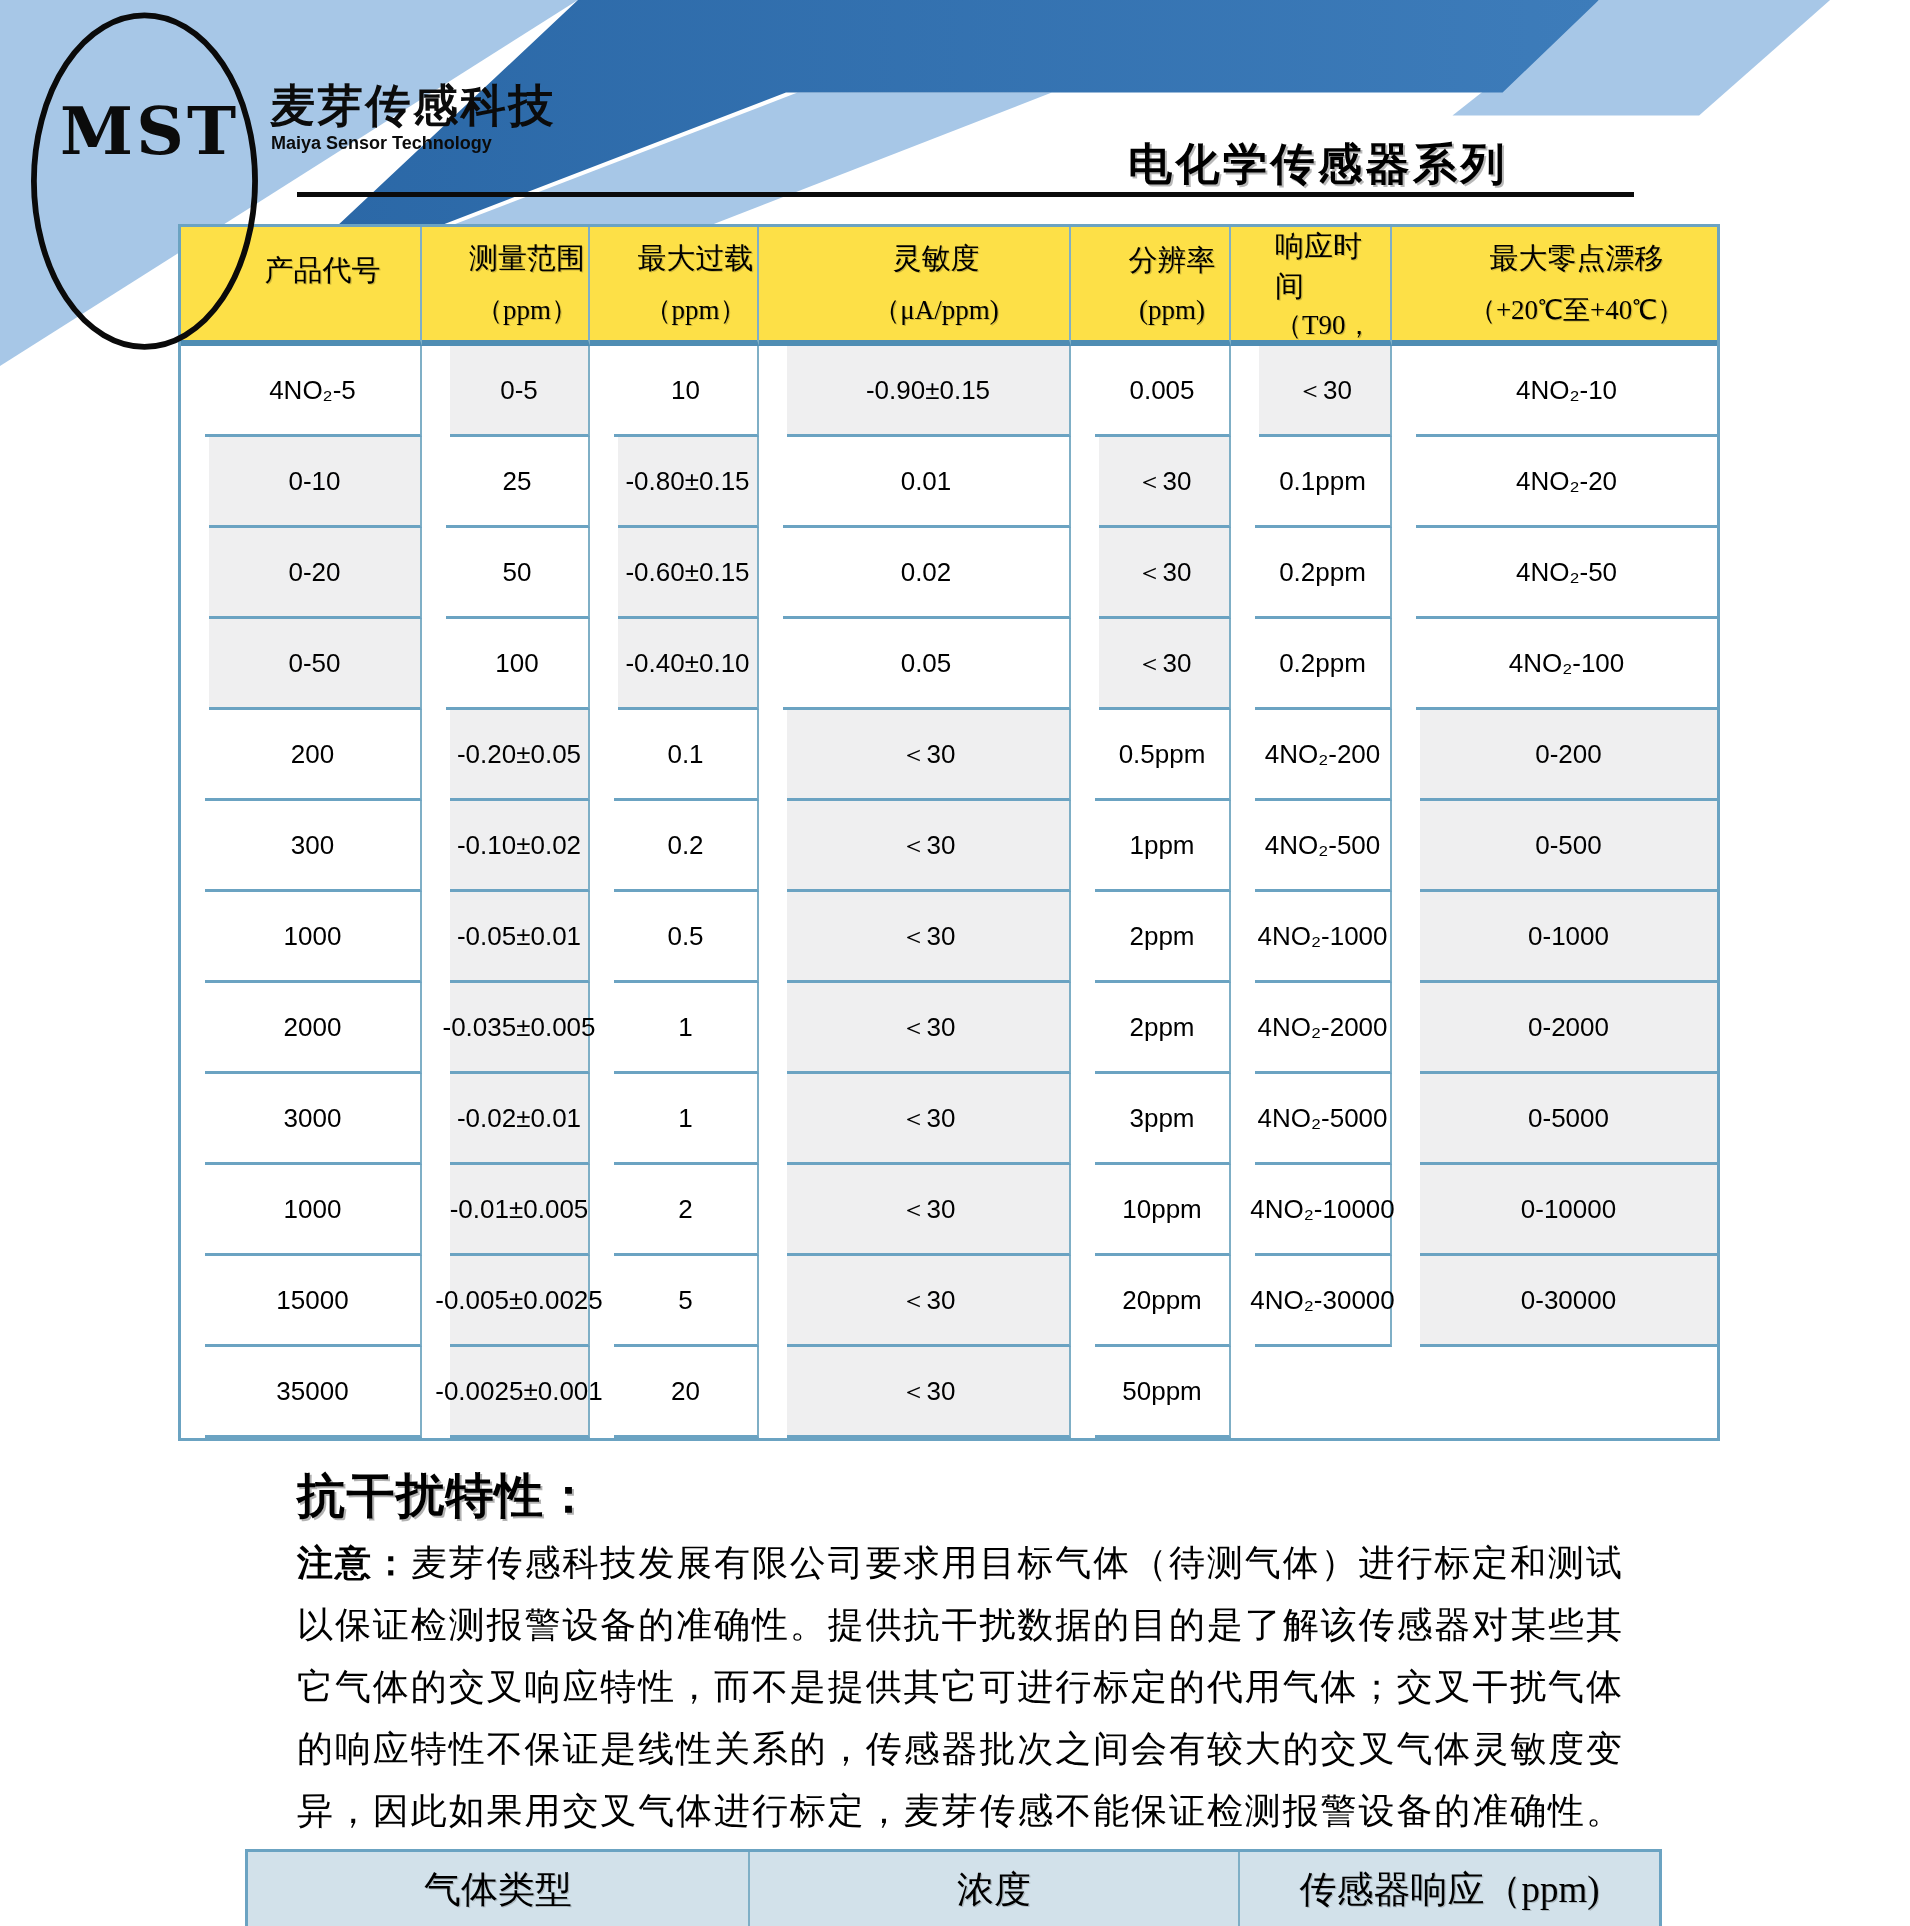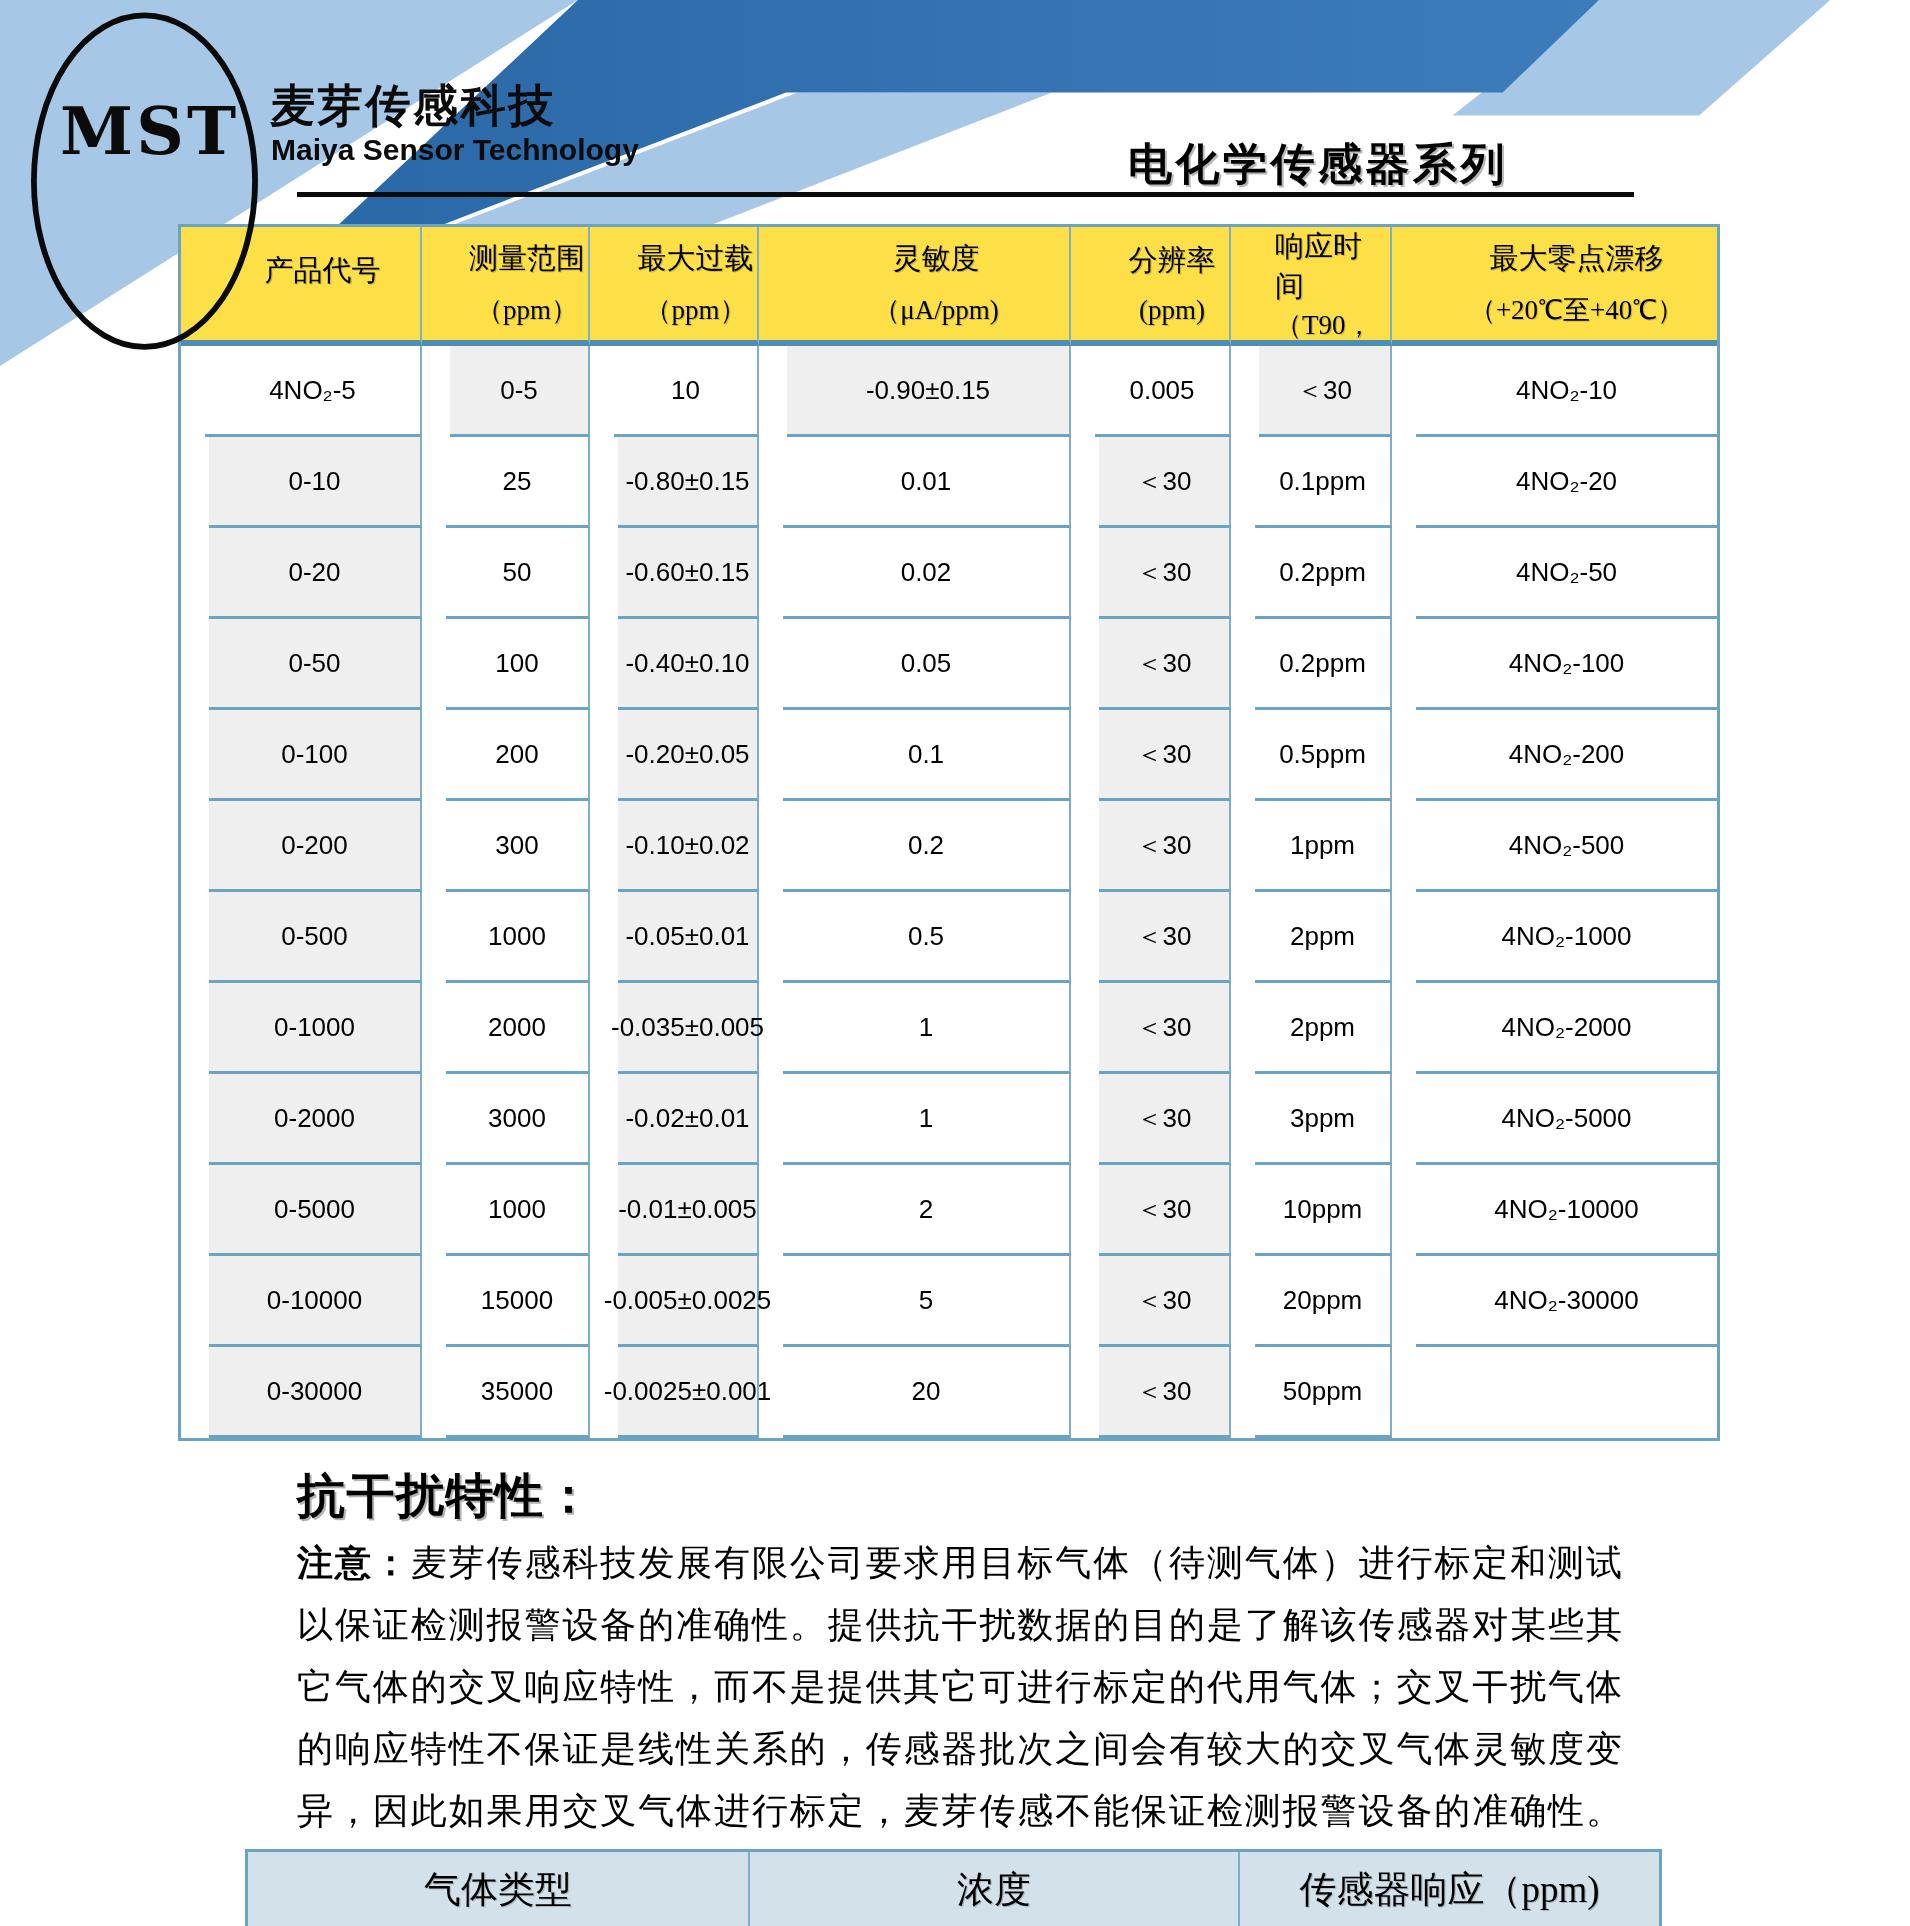--- a/index.html
+++ b/index.html
@@ -6,21 +6,21 @@
   .page{position:relative;width:1911px;height:2702px;background:#ffffff;overflow:hidden;
         font-family:"Liberation Sans", sans-serif;}
   .abs{position:absolute;}
 
   
   #bands{left:0;top:0;z-index:0;}
   #logoLayer{left:0;top:0;z-index:3;pointer-events:none;}
   .mst{left:60px;top:92px;width:171px;text-align:center;
        font-family:"DejaVu Serif", serif;font-weight:bold;font-size:66px;letter-spacing:3.1px;color:#0b0b0b;z-index:4;}
   .brand-cn{left:270px;top:76px;font-size:45px;font-weight:bold;letter-spacing:2.7px;color:#0b0b0b;z-index:4;}
-  .brand-en{left:271px;top:133px;font-size:30px;font-weight:bold;letter-spacing:0px;color:#0b0b0b;z-index:4;}
+  .brand-en{left:271px;top:133px;font-size:18px;font-weight:bold;letter-spacing:0px;color:#0b0b0b;z-index:4;}
   .doc-title{left:1002px;top:135px;width:632px;text-align:center;
        font-family:"Liberation Serif", serif;font-weight:bold;font-size:44px;letter-spacing:3.5px;color:#000;
        text-shadow:1.9px 1.9px 0.4px rgba(0,0,0,0.28);z-index:4;}
   .head-rule{left:297px;top:192px;width:1337px;height:5px;background:#0b0b0b;z-index:4;}
 
   
   #specTable{left:178px;top:224px;display:grid;z-index:1;
      grid-template-columns:241px 168px 169px 312px 160px 161px 325px;
      grid-template-rows:119px repeat(12,91px);
      border:3.1px solid #6BA3C2;background:#fff;box-sizing:content-box;}
@@ -122,21 +122,20 @@
       <div class="cell b g">＜30</div>
       <div class="cell b w">0.2ppm</div>
     <div class="cell b w">4NO₂-50</div>
       <div class="cell b g">0-50</div>
       <div class="cell b w">100</div>
       <div class="cell b g">-0.40±0.10</div>
       <div class="cell b w">0.05</div>
       <div class="cell b g">＜30</div>
       <div class="cell b w">0.2ppm</div>
     <div class="cell b w">4NO₂-100</div>
-      <div class="cell b g">0-100</div>
       <div class="cell b w">200</div>
       <div class="cell b g">-0.20±0.05</div>
       <div class="cell b w">0.1</div>
       <div class="cell b g">＜30</div>
       <div class="cell b w">0.5ppm</div>
     <div class="cell b w">4NO₂-200</div>
       <div class="cell b g">0-200</div>
       <div class="cell b w">300</div>
       <div class="cell b g">-0.10±0.02</div>
       <div class="cell b w">0.2</div>

